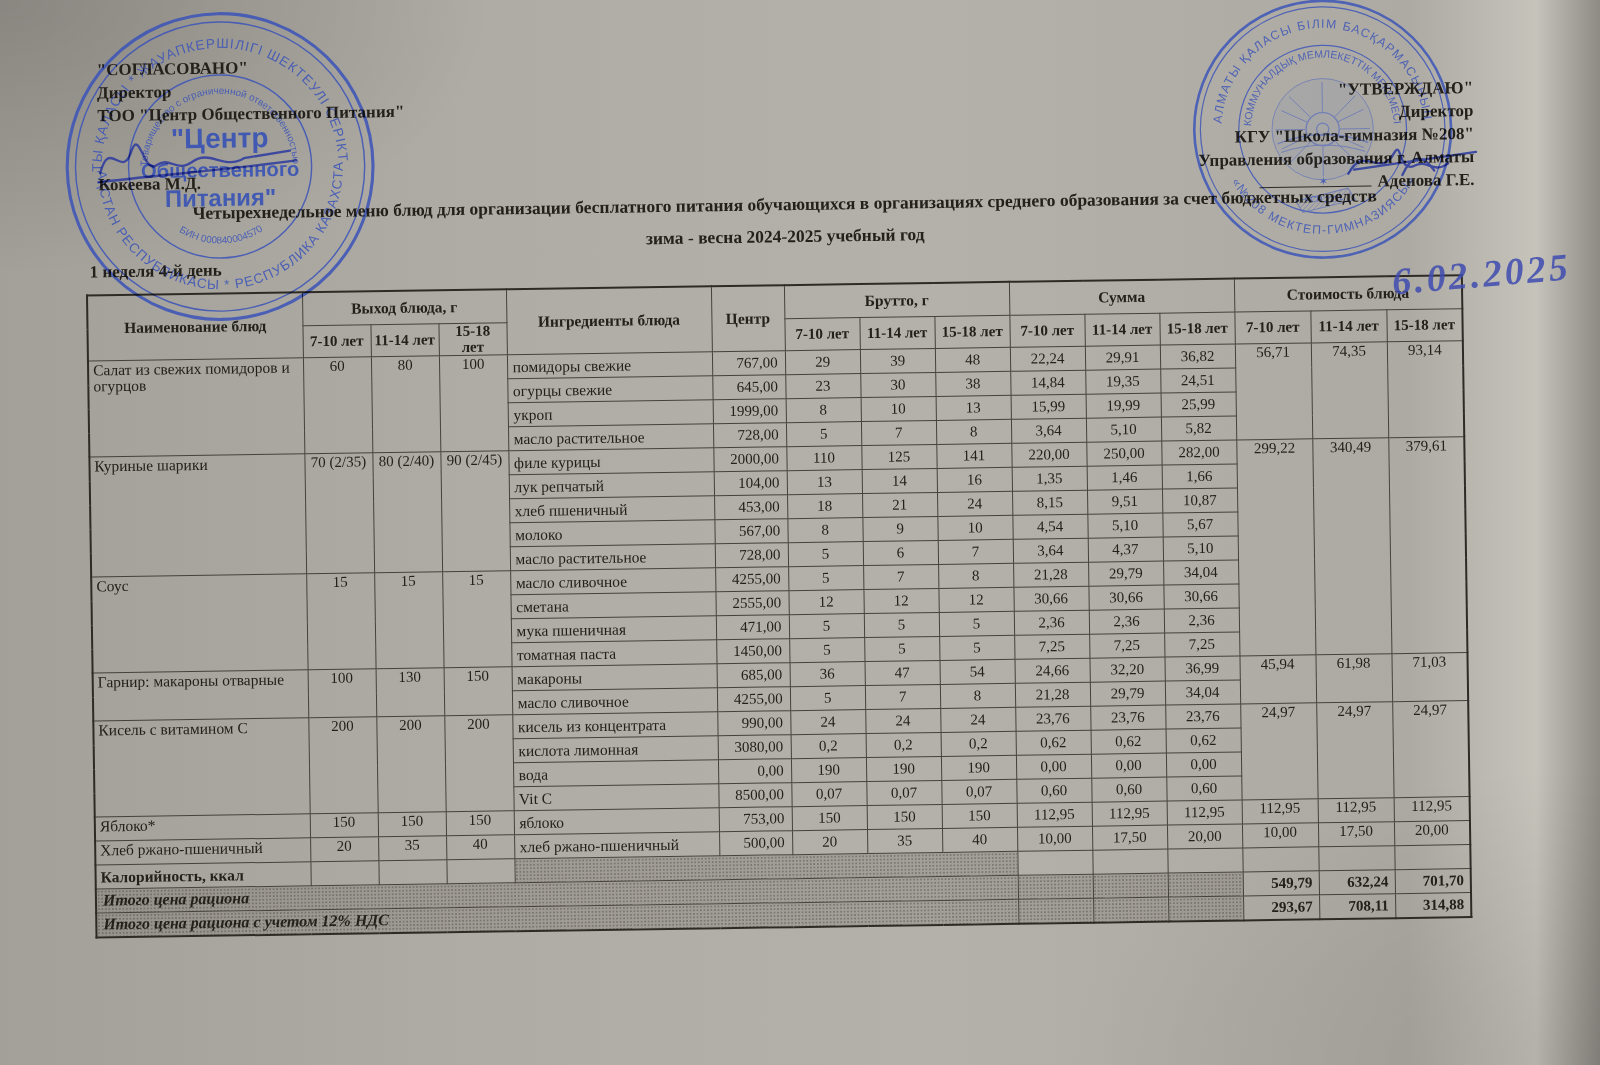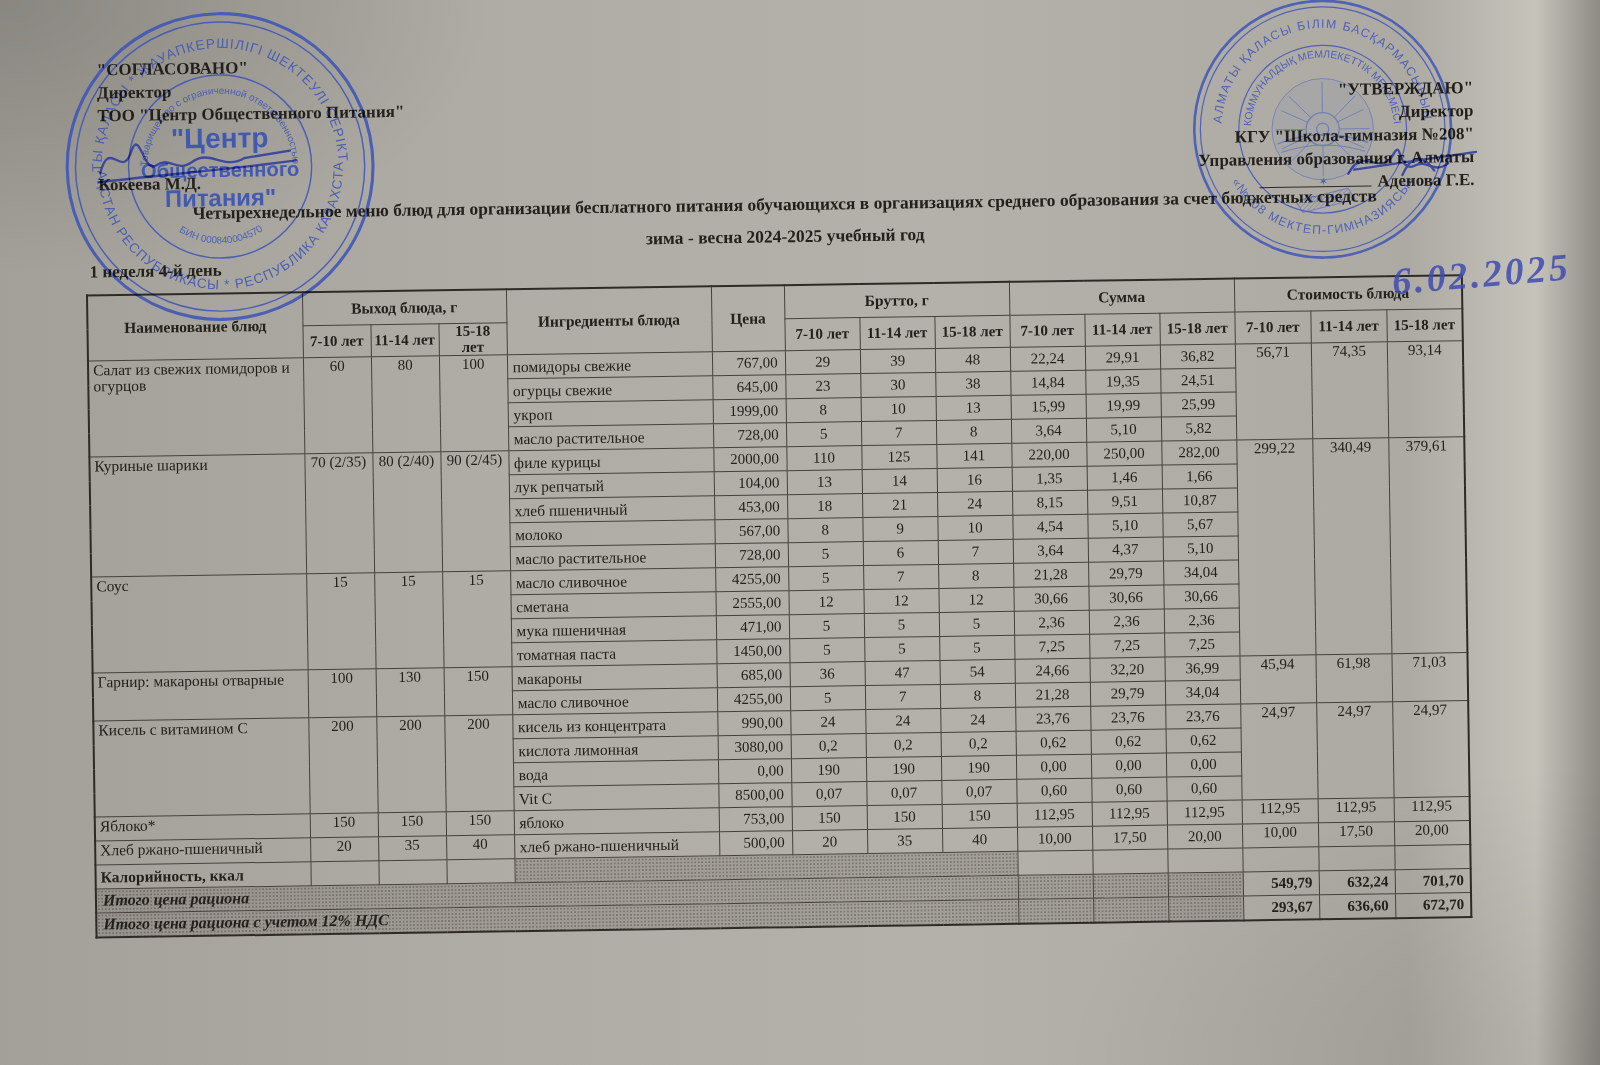--- a/index.html
+++ b/index.html
@@ -186,21 +186,21 @@
           <col style="width:75px">
         <col style="width:76px">
           <col style="width:76px">
           <col style="width:76px">
       </colgroup>
       <thead>
         <tr class="hrow1">
           <th rowspan="2">Наименование блюд</th>
           <th colspan="3">Выход блюда, г</th>
           <th rowspan="2">Ингредиенты блюда</th>
-          <th rowspan="2">Цена</th>
+          <th rowspan="2">Центр</th>
           <th colspan="3">Брутто, г</th>
           <th colspan="3">Сумма</th>
           <th colspan="3">Стоимость блюда</th>
         </tr>
         <tr class="hrow2">
           <th>7-10 лет</th>
           <th>11-14 лет</th>
           <th>15-18 лет</th>
           <th>7-10 лет</th>
           <th>11-14 лет</th>
@@ -491,20 +491,20 @@
             <td class="num fval">549,79</td>
             <td class="num fval">632,24</td>
             <td class="num fval">701,70</td>
           </tr>
           <tr>
             <td class="ftotal shaded" colspan="9">Итого цена рациона с учетом 12% НДС</td>
             <td class="num shaded"></td>
             <td class="num shaded"></td>
             <td class="num shaded"></td>
             <td class="num fval">293,67</td>
-            <td class="num fval">636,60</td>
-            <td class="num fval">672,70</td>
+            <td class="num fval">708,11</td>
+            <td class="num fval">314,88</td>
           </tr>
         </tbody>
     </table>
 
   </div>
 </div>
 
 </body></html>

